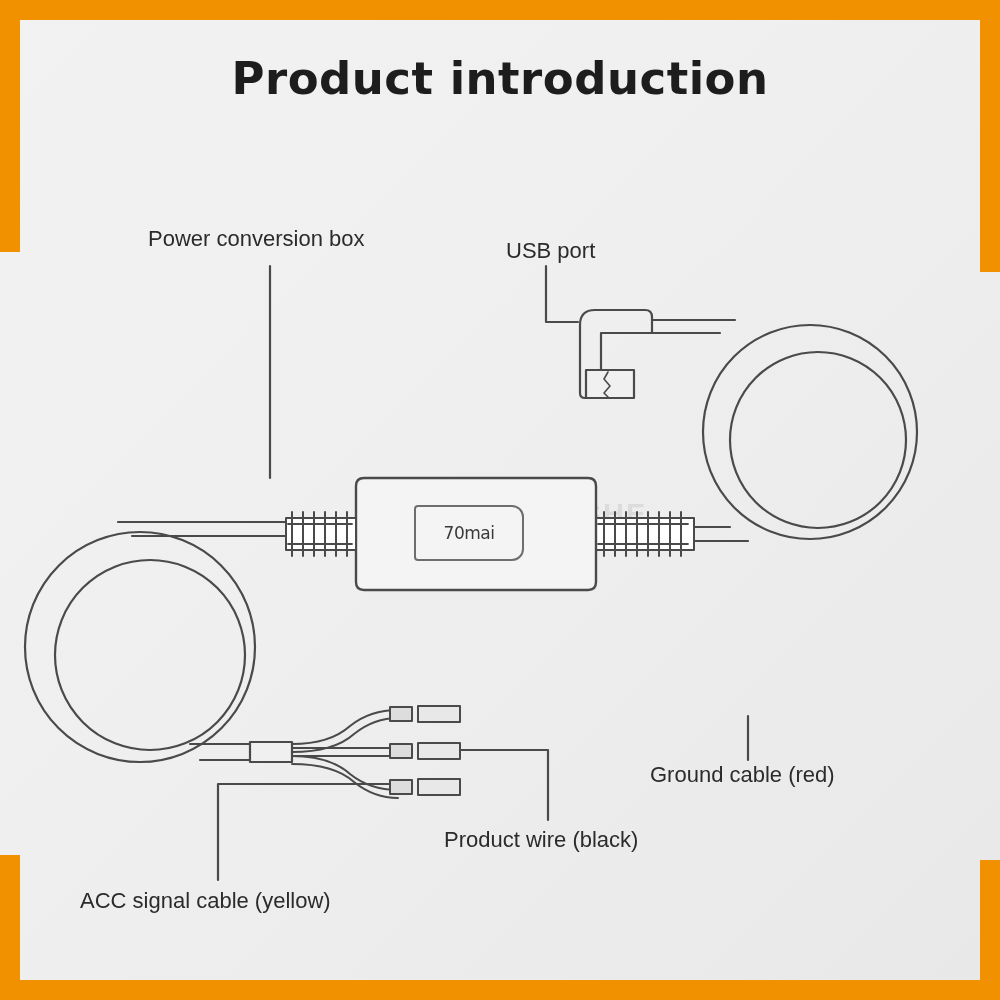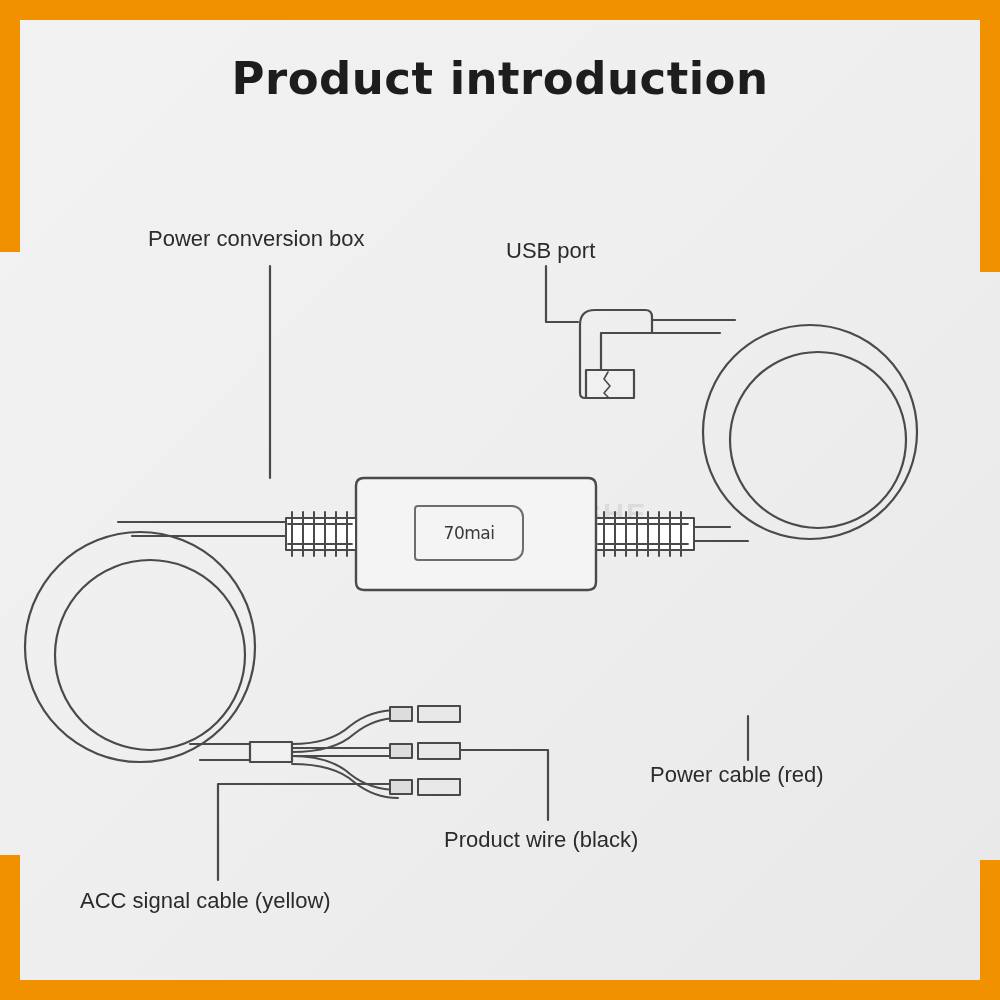--- a/index.html
+++ b/index.html
@@ -225,17 +225,17 @@
 
     </g>
   </svg>
 
   <div class="logo-plate">
     <span class="logo-text">70mai</span>
   </div>
 
   <div class="label lbl-power-box">Power conversion box</div>
   <div class="label lbl-usb-port">USB port</div>
-  <div class="label lbl-power-cable">Power cable (red)</div>
+  <div class="label lbl-power-cable">Ground cable (red)</div>
   <div class="label lbl-ground">Product wire (black)</div>
   <div class="label lbl-acc">ACC signal cable (yellow)</div>
 
 </div>
 
 </body></html>

